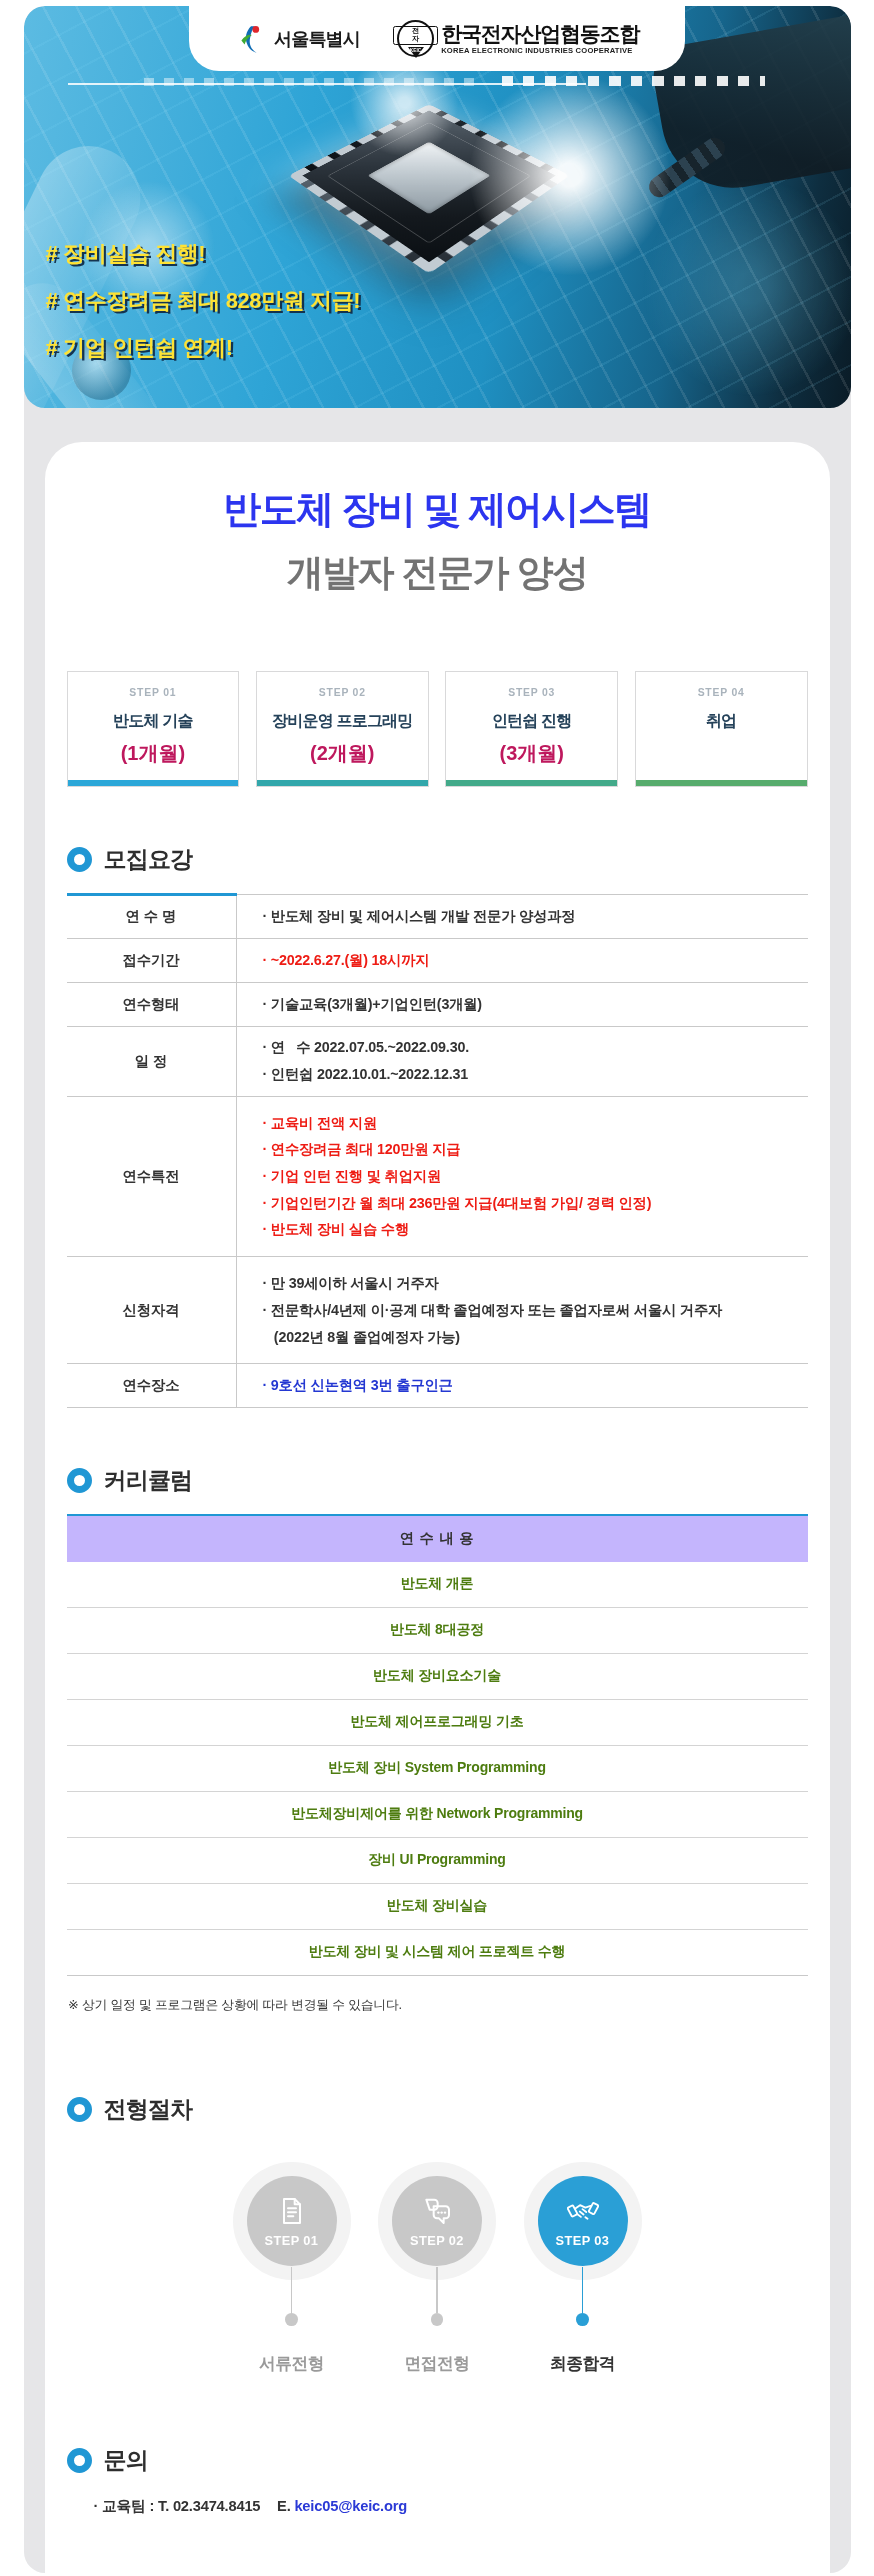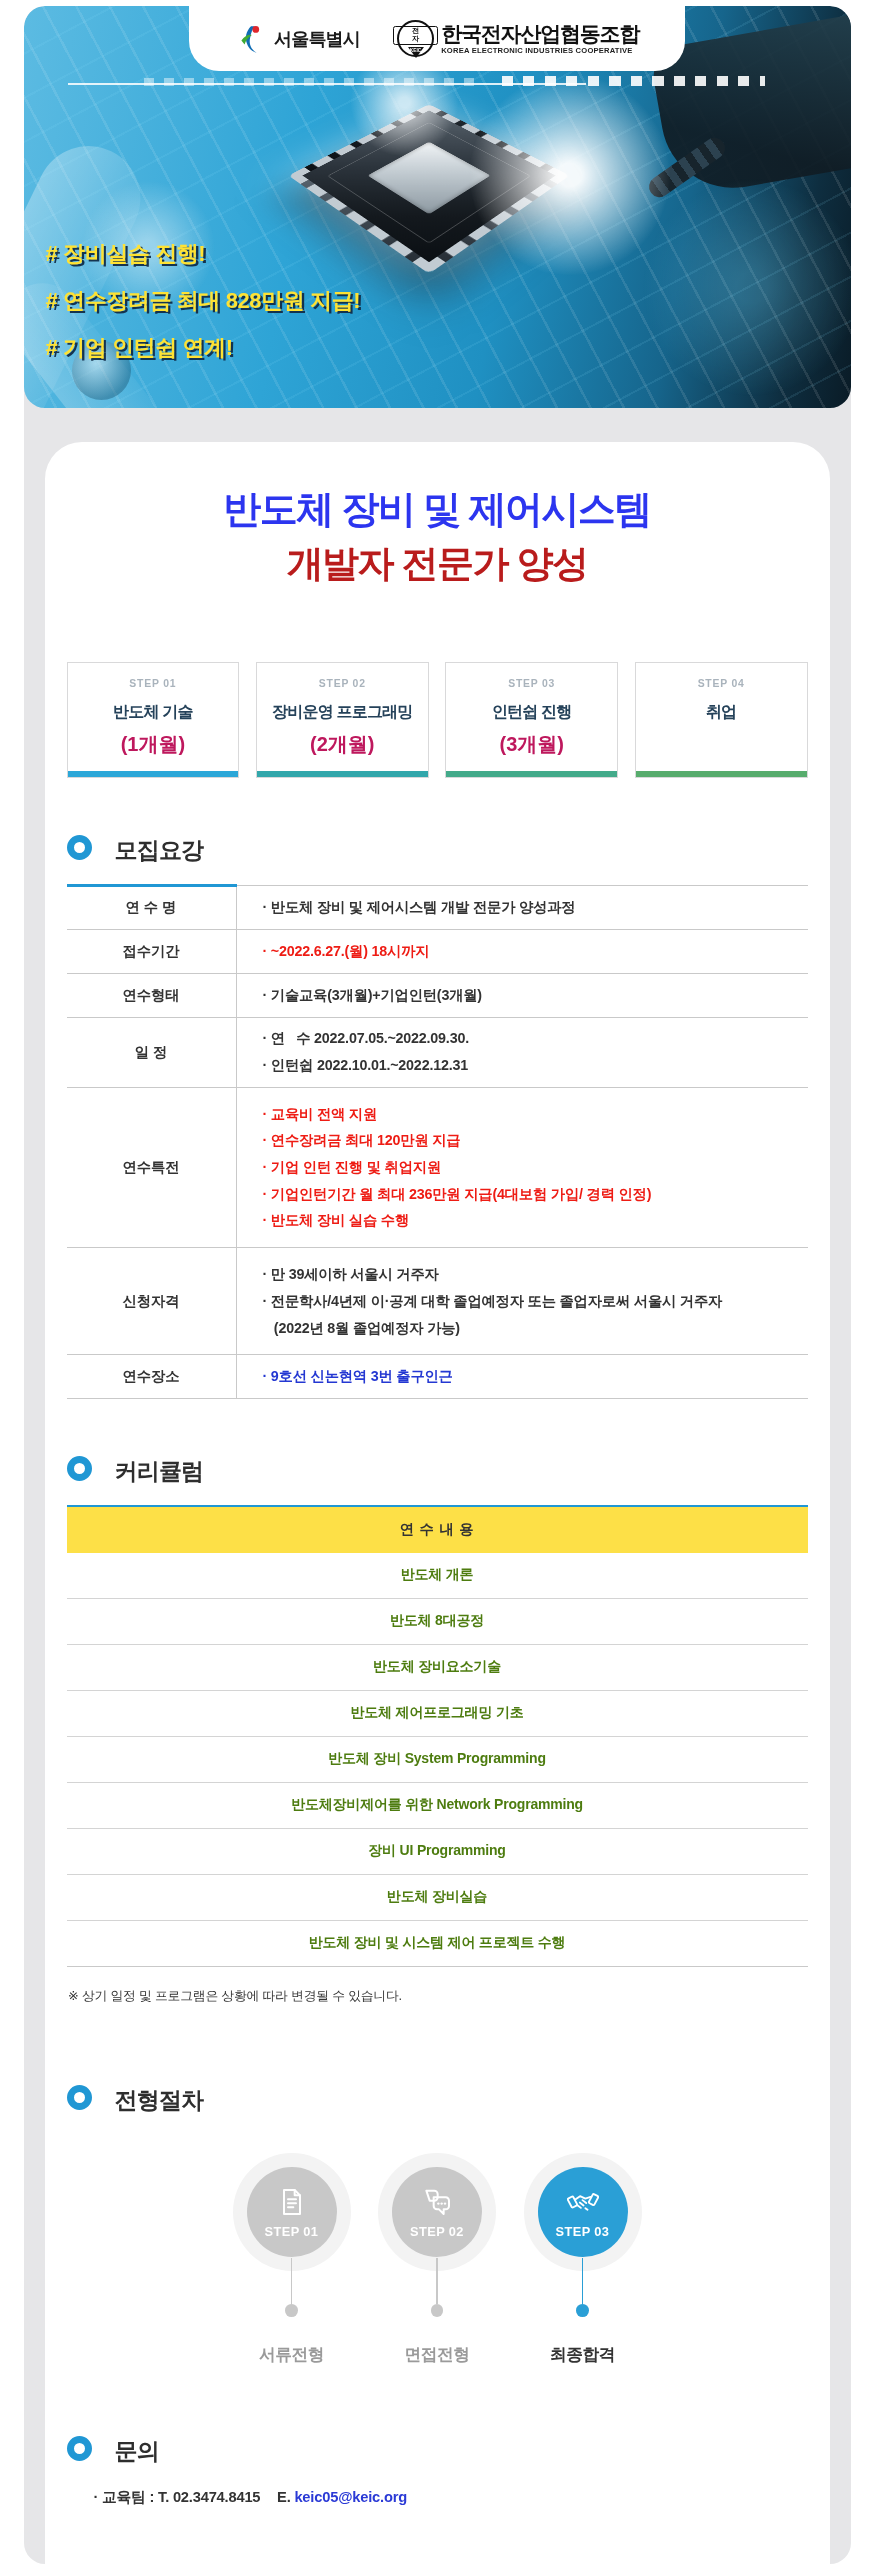--- a/index.html
+++ b/index.html
@@ -62,52 +62,52 @@
   .hashtags{position:absolute;left:22px;top:233px;z-index:5;}
   .hashtag{font-size:22px;font-weight:800;color:#ffe233;letter-spacing:-0.4px;
     text-shadow:2.4px 2.4px 0 rgba(17,44,72,.95);margin-bottom:16.7px;}
 
   
   .card{margin:34px 21px 0;background:#fff;border-radius:37px 37px 0 0;
     padding:24px 22px 57px;box-sizing:border-box;min-height:2118px;}
 
   .main-title{margin:17.5px 0 0;text-align:center;}
   .main-title .t1{display:block;font-size:38px;font-weight:800;color:#2c35ef;letter-spacing:-1.6px;}
-  .main-title .t2{display:block;font-size:37px;font-weight:800;color:#b91c1c;letter-spacing:-1.6px;margin-top:4px;}
+  .main-title .t2{display:block;font-size:37px;font-weight:800;color:#737373;letter-spacing:-1.6px;margin-top:13px;}
 
   .steps{display:flex;gap:16.7px;margin-top:73px;}
   .step-box{flex:1;height:116px;border:0.8px solid #d9d9da;background:#fff;position:relative;
     text-align:center;padding-top:15px;box-sizing:border-box;}
   .step-num{font-size:10.4px;font-weight:600;color:#a9b3bc;letter-spacing:0.8px;}
   .step-title{font-size:16px;font-weight:700;color:#25425a;margin-top:12.8px;letter-spacing:-0.8px;}
   .step-dur{font-size:20px;font-weight:600;color:#be185d;margin-top:8.8px;}
   .step-bar{position:absolute;bottom:0;left:0;right:0;height:5.6px;}
   .step-box:nth-child(1) .step-bar{background:#2ba7d8;}
   .step-box:nth-child(2) .step-bar{background:#32a7ab;}
   .step-box:nth-child(3) .step-bar{background:#43aa8a;}
   .step-box:nth-child(4) .step-bar{background:#57ac6d;}
 
-  .sec-head{display:flex;gap:23px;margin-top:57px;}
+  .sec-head{display:flex;align-items:center;gap:12px;margin-top:57px;}
   .donut{width:25px;height:25px;border-radius:50%;border:7.6px solid #2097d4;box-sizing:border-box;background:#fff;flex:0 0 auto;}
   .sec-head h2{margin:0;font-size:23px;font-weight:700;color:#2e2e2e;letter-spacing:-0.8px;}
 
   .recruit{margin-top:19px;border-bottom:0.8px solid #c9c9c9;position:relative;border-top:0.8px solid #c9c9c9;}
   .recruit::before{content:"";position:absolute;top:-1.6px;left:0;width:170px;height:2.4px;background:#2097d4;}
   .rrow{display:flex;border-top:0.8px solid #c9c9c9;}
   .rrow:first-child{border-top:none;}
   .rlabel{flex:0 0 170px;display:flex;align-items:center;justify-content:center;
     font-size:14.3px;font-weight:700;color:#333;border-right:0.8px solid #c9c9c9;padding:12px 0;box-sizing:border-box;}
   .rvalue{flex:1;padding:10.4px 8px 10.4px 26px;display:flex;flex-direction:column;justify-content:center;gap:6.4px;}
   .rvalue p{margin:0;font-size:14.3px;font-weight:700;color:#333;white-space:pre-wrap;line-height:1.45;letter-spacing:-0.2px;}
   .rrow.red .rvalue p{color:#ee1c14;}
   .rrow.blue .rvalue p{color:#2438d2;}
   .rrow.tall .rvalue{gap:6px;padding-top:16px;padding-bottom:16px;}
 
   .curriculum{margin-top:17.5px;border-top:2.4px solid #2097d4;border-bottom:0.8px solid #c9c9c9;}
-  .cur-head{height:46px;background:#fde047;display:flex;align-items:center;justify-content:center;
+  .cur-head{height:46px;background:#c4b5fd;display:flex;align-items:center;justify-content:center;
     font-size:14.3px;font-weight:700;color:#333;letter-spacing:0.8px;}
   .cur-row{height:45px;border-top:0.8px solid #d4d4d4;display:flex;align-items:center;justify-content:center;
     font-size:14px;font-weight:700;color:#4d7c0f;letter-spacing:-0.2px;}
   .cur-note{margin:21.5px 0 0 1.6px;font-size:12.8px;font-weight:400;color:#333;letter-spacing:-0.2px;}
 
   .proc-row{display:flex;justify-content:center;gap:25.5px;margin-top:37px;}
   .proc-step{width:120px;display:flex;flex-direction:column;align-items:center;}
   .halo{width:118px;height:118px;border-radius:50%;background:#f3f3f3;display:flex;align-items:center;justify-content:center;}
   .pcircle{width:90px;height:90px;border-radius:50%;background:#c8c8c8;
     display:flex;flex-direction:column;align-items:center;justify-content:center;gap:5.6px;}

